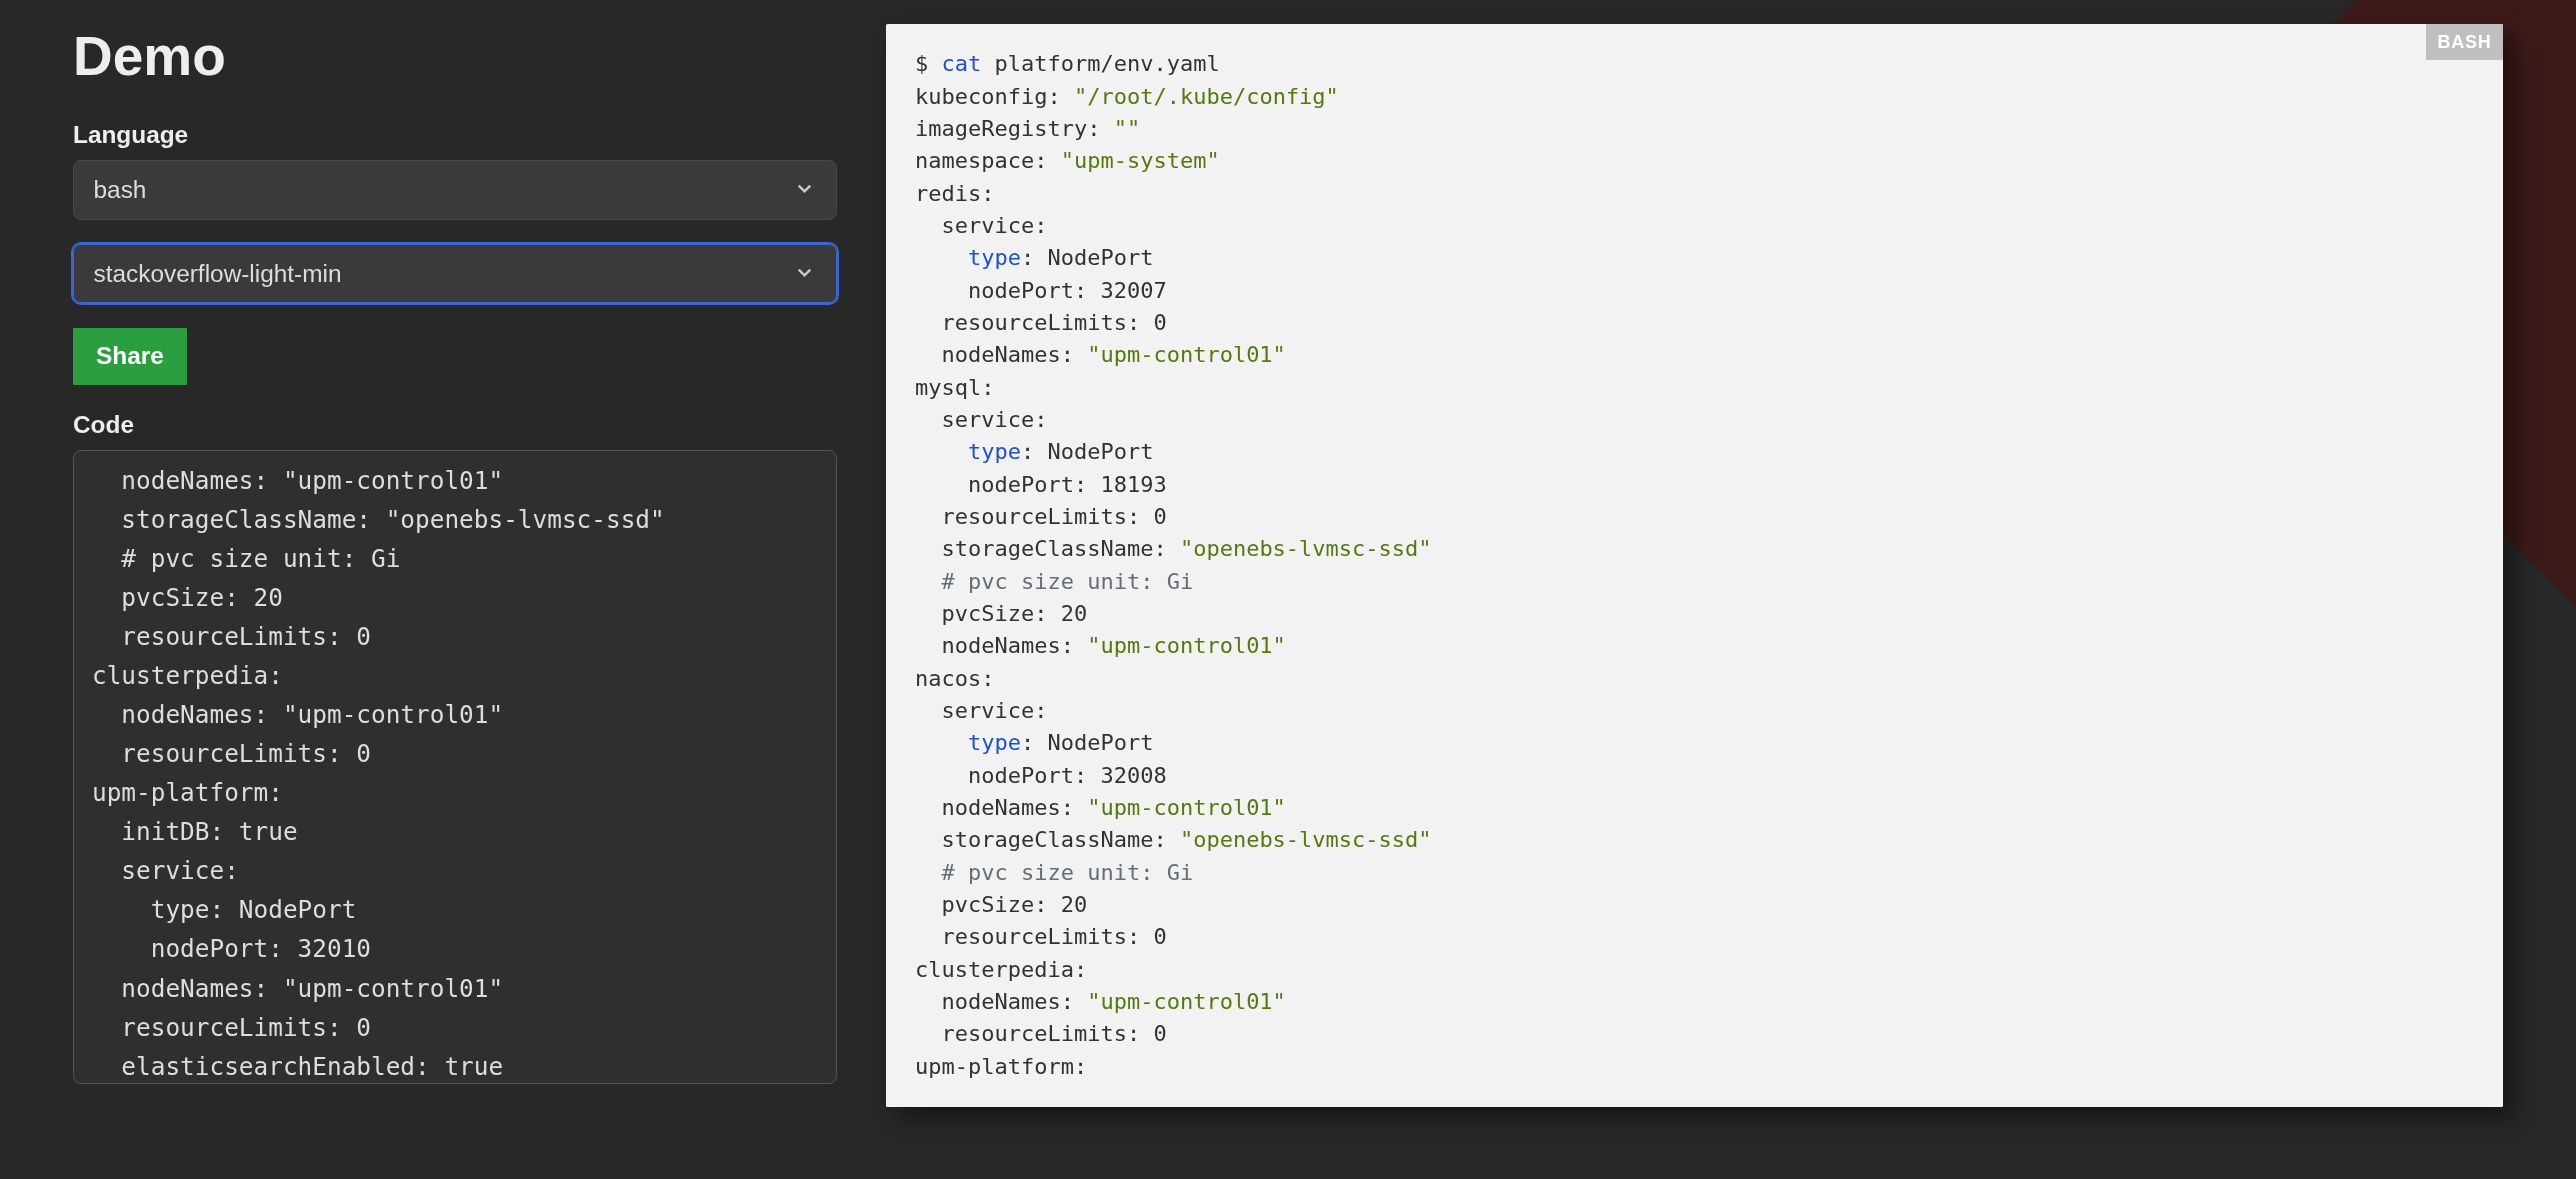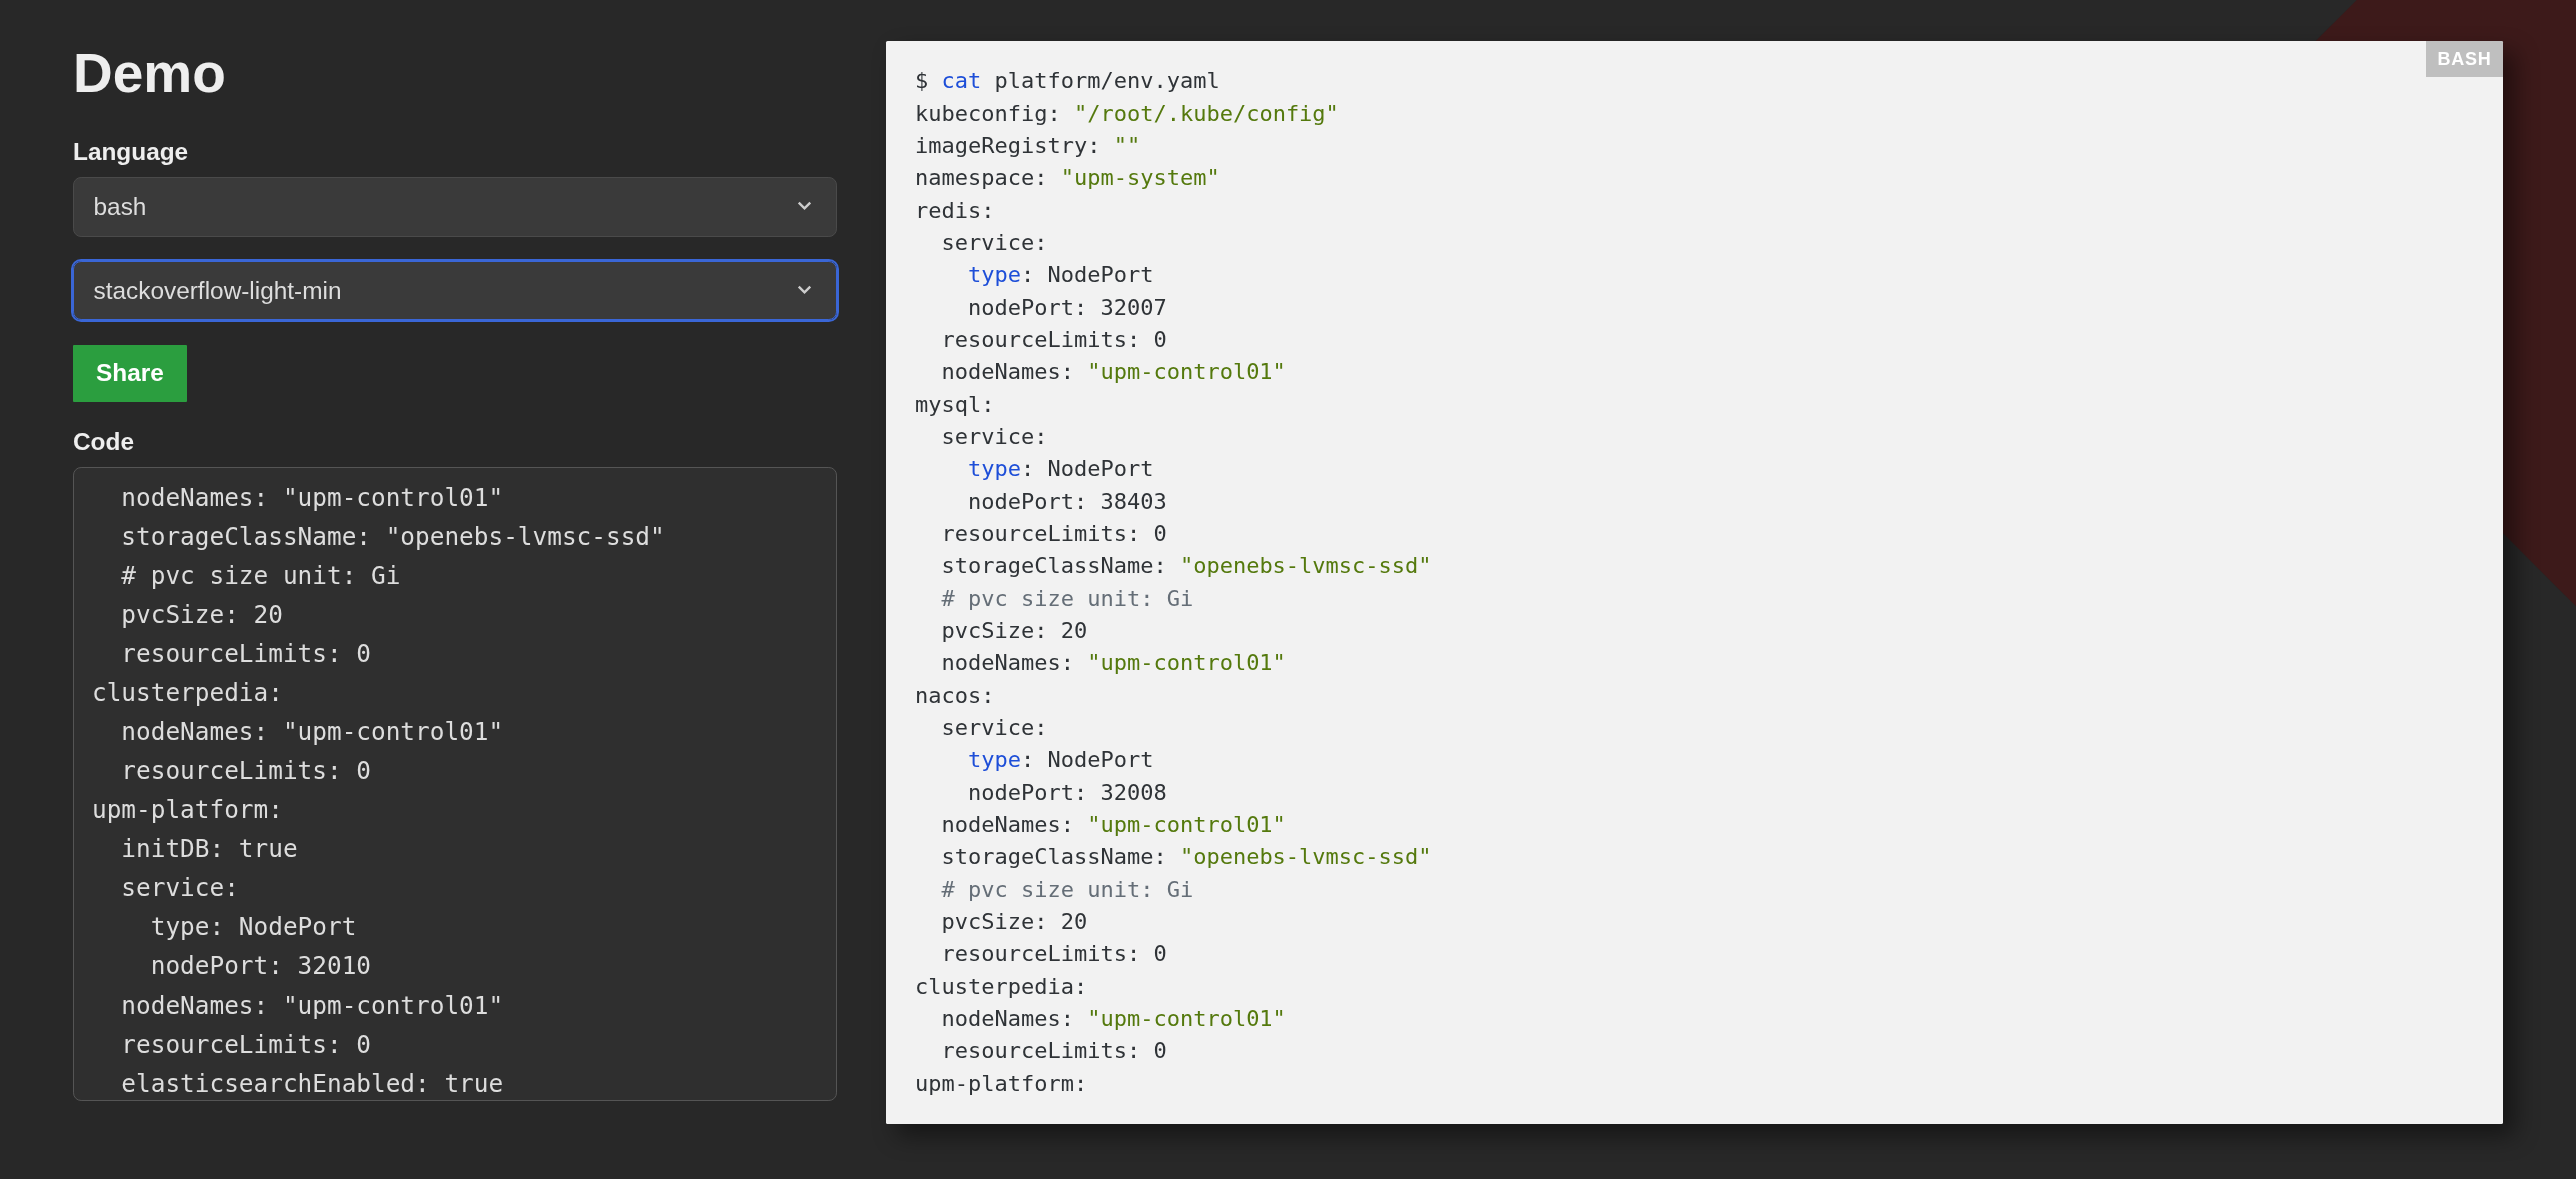--- a/index.html
+++ b/index.html
@@ -14,21 +14,21 @@
     position: absolute;
     top: 0; right: 0;
     width: 732px; height: 732px;
     background: #3d1a1a;
     transform: rotate(45deg) translate(211px,-455px);
     z-index: 0;
   }
   .page {
     position: relative;
     z-index: 1;
-    padding: 41px 73px;
+    padding: 24px 73px;
     display: flex;
     gap: 49px;
   }
   .left-col { width: 764px; flex: 0 0 764px; }
   .right-col { flex: 1; }
 
   h1.demo-title {
     font-size: 55px;
     font-weight: 600;
     margin-bottom: 33px;
@@ -185,21 +185,21 @@
 </span><span class="tok-default">namespace: </span><span class="tok-string">"upm-system"</span><span class="tok-default">
 </span><span class="tok-default">redis:
 </span><span class="tok-default">  service:
 </span><span class="tok-default">    </span><span class="tok-builtin">type</span><span class="tok-default">: NodePort
 </span><span class="tok-default">    nodePort: 32007
 </span><span class="tok-default">  resourceLimits: 0
 </span><span class="tok-default">  nodeNames: </span><span class="tok-string">"upm-control01"</span><span class="tok-default">
 </span><span class="tok-default">mysql:
 </span><span class="tok-default">  service:
 </span><span class="tok-default">    </span><span class="tok-builtin">type</span><span class="tok-default">: NodePort
-</span><span class="tok-default">    nodePort: 38403
+</span><span class="tok-default">    nodePort: 18193
 </span><span class="tok-default">  resourceLimits: 0
 </span><span class="tok-default">  storageClassName: </span><span class="tok-string">"openebs-lvmsc-ssd"</span><span class="tok-default">
 </span><span class="tok-default">  </span><span class="tok-comment"># pvc size unit: Gi</span><span class="tok-default">
 </span><span class="tok-default">  pvcSize: 20
 </span><span class="tok-default">  nodeNames: </span><span class="tok-string">"upm-control01"</span><span class="tok-default">
 </span><span class="tok-default">nacos:
 </span><span class="tok-default">  service:
 </span><span class="tok-default">    </span><span class="tok-builtin">type</span><span class="tok-default">: NodePort
 </span><span class="tok-default">    nodePort: 32008
 </span><span class="tok-default">  nodeNames: </span><span class="tok-string">"upm-control01"</span><span class="tok-default">

